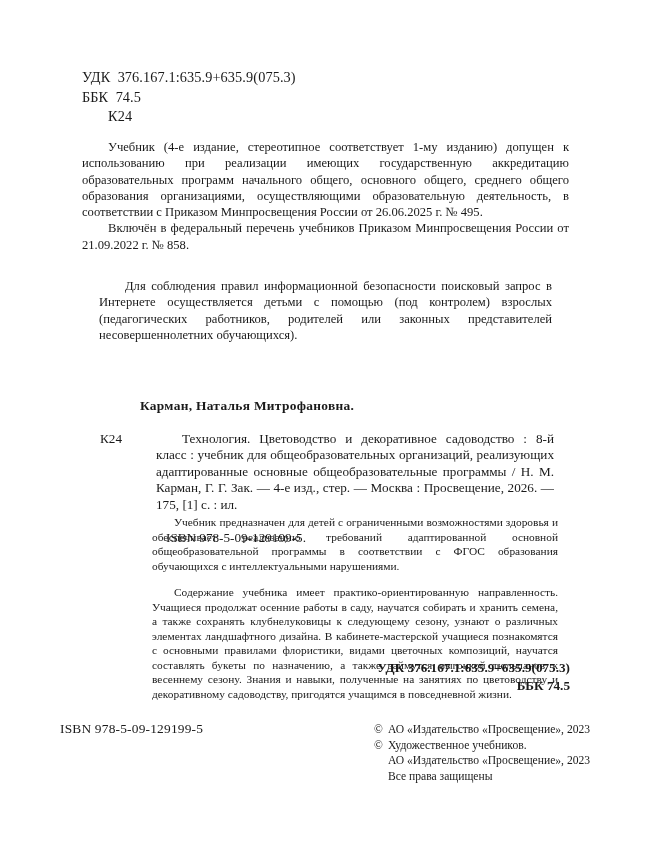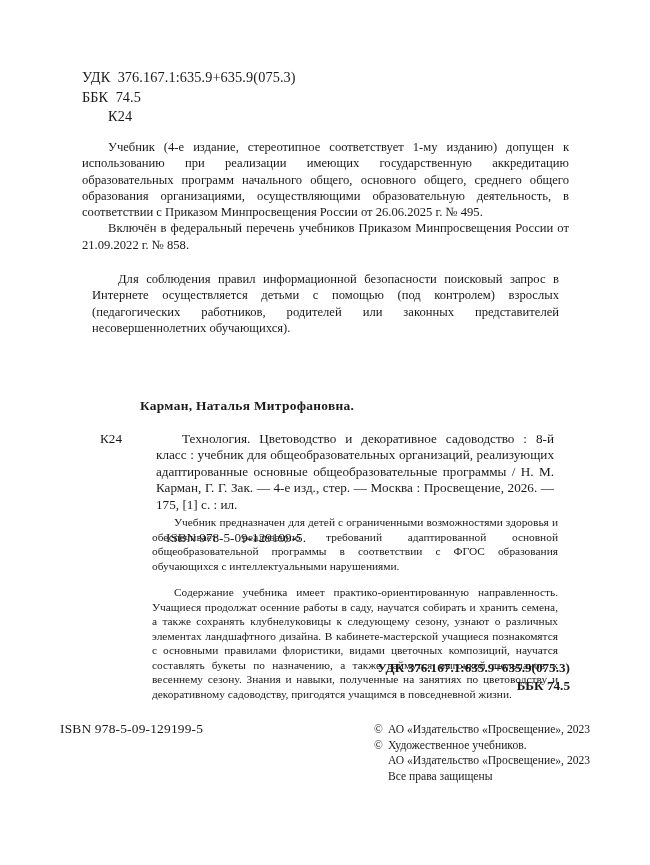--- a/index.html
+++ b/index.html
@@ -62,21 +62,21 @@
   
   .safety {
     position: absolute;
     left: 82px;
     top: 261px;
     width: 487px;
     font-size: 12.6px;
     line-height: 16.3px;
   }
   .safety p {
-    margin: 10px;
+    margin: 17px;
     text-indent: 26px;
   }
 
   
   .record {
     position: absolute;
     left: 100px;
     top: 398px;
     width: 470px;
     font-size: 13.2px;

